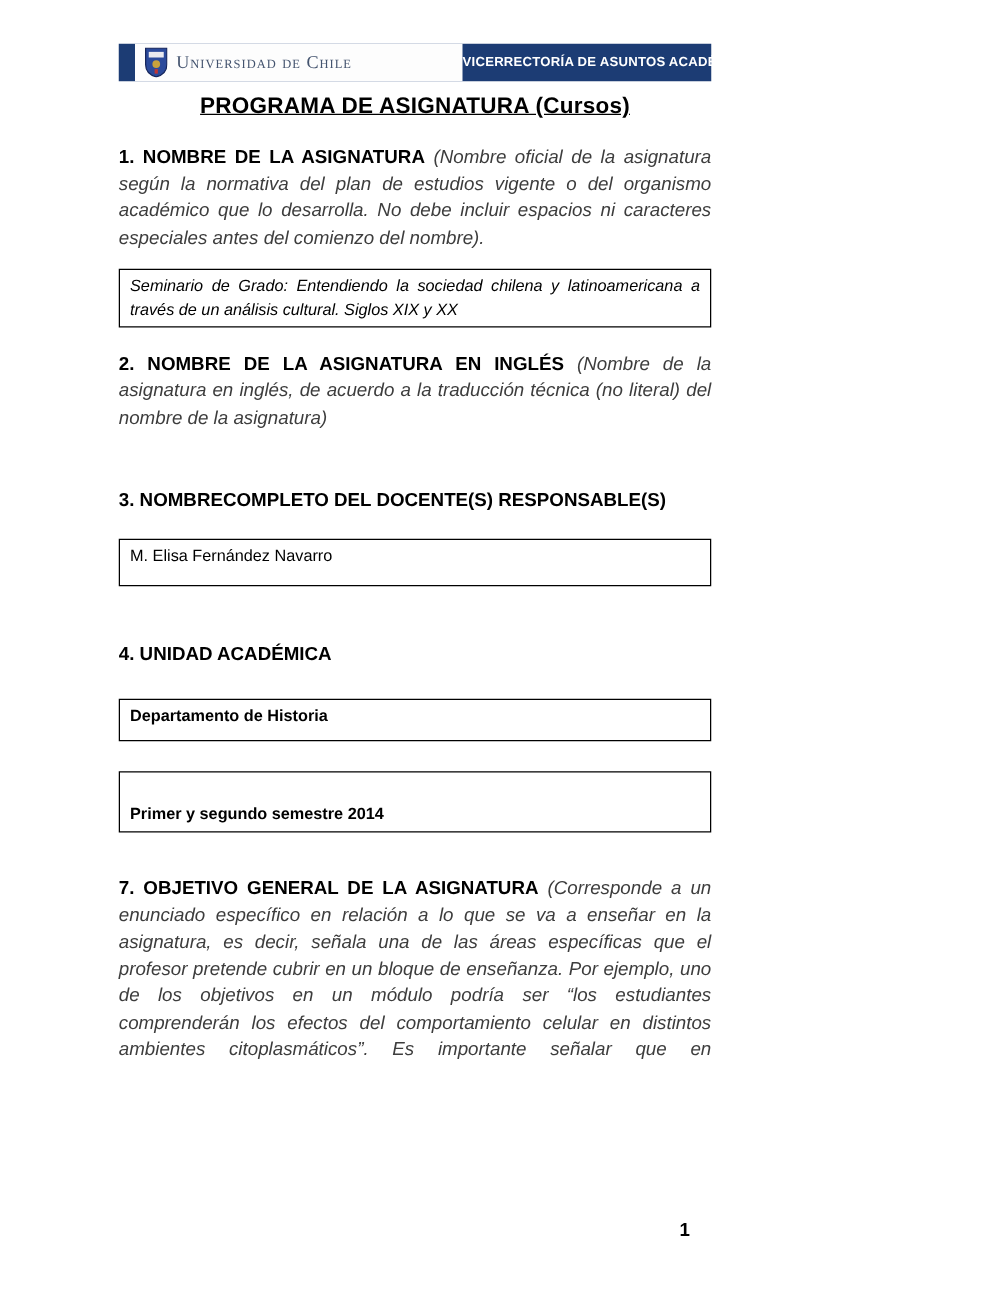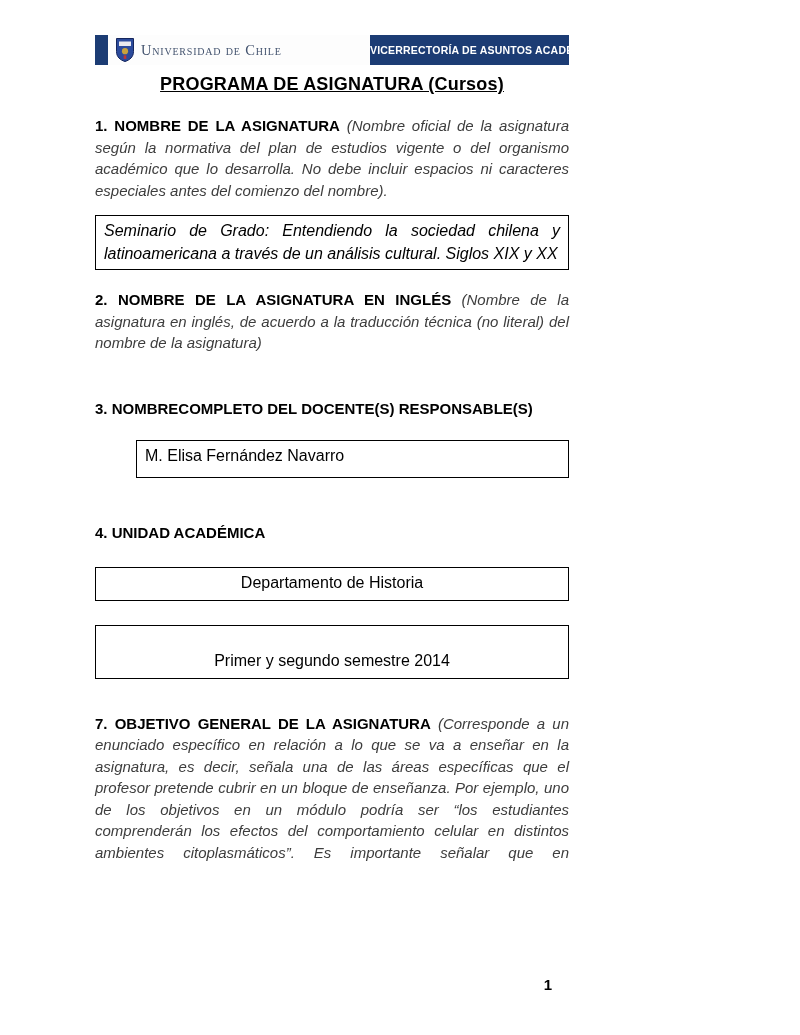--- a/index.html
+++ b/index.html
@@ -67,33 +67,33 @@
     font-size: 15px;
     line-height: 1.44;
     text-align: justify;
   }
   .b { font-weight: bold; }
   .i { font-style: italic; }
   .desc { color: #3d3d3d; }
 
   .box {
     border: 1px solid #000;
-    font-size: 16px;
+    font-size: 13px;
     line-height: 1.4;
     padding: 4px 8px;
   }
   .box.just { text-align: justify; }
-  .vb { font-weight: normal; text-align: center; }
+  .vb { font-weight: bold; }
 
   
   .mt-16 { margin-top: 16px; }
   .mt-12 { margin-top: 12px; }
   .mt-14 { margin-top: 14px; }
   .mt-19 { margin-top: 19px; }
-  .mt-20 { margin-top: 20px; margin-left: 41px; }
+  .mt-20 { margin-top: 20px; }
   .mt-24 { margin-top: 24px; }
   .mt-30 { margin-top: 30px; }
   .mt-34 { margin-top: 34px; }
   .mt-44 { margin-top: 44px; }
 
   .h-38 { min-height: 38px; }
   .h-34 { min-height: 34px; }
   .pad-top { padding-top: 24px; padding-bottom: 5px; }
 
   .last-just { text-align-last: justify; }

